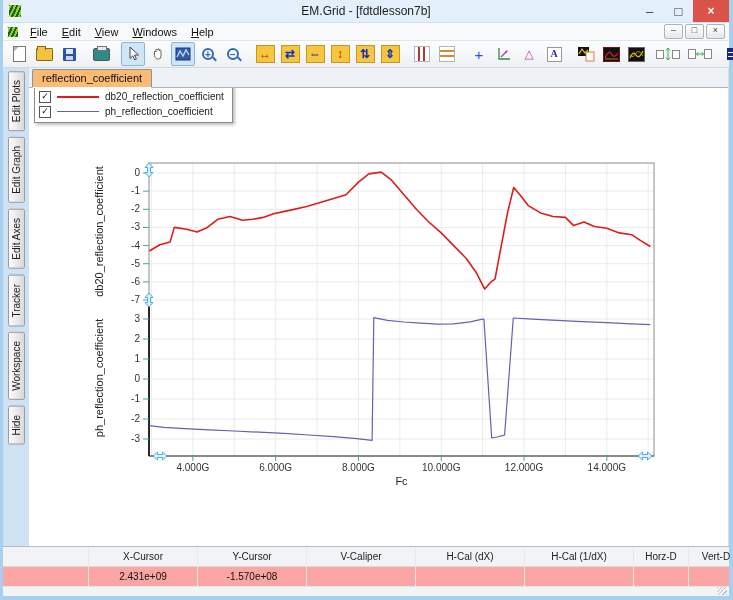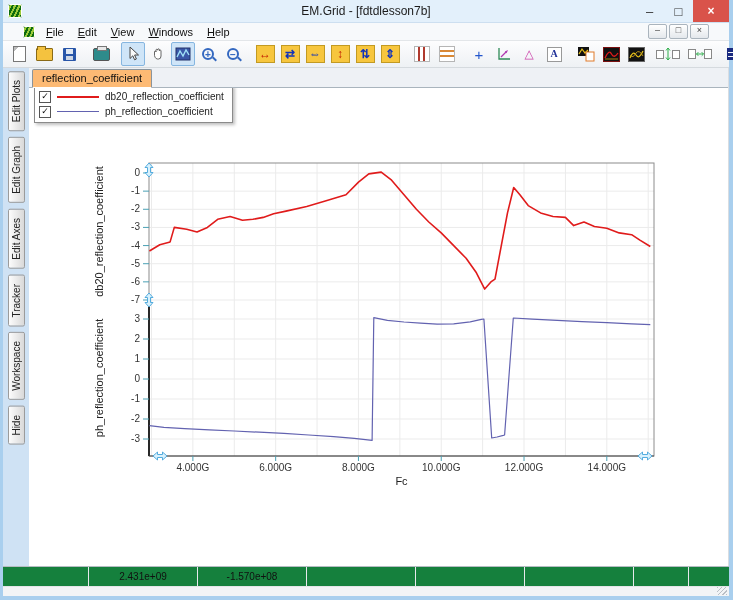--- a/index.html
+++ b/index.html
@@ -7,21 +7,21 @@
     background:#eef2f7;border-left:3px solid #a9cfee;border-right:4px solid #a9cfee;border-bottom:4px solid #a9cfee;position:relative;}
   
   .titlebar{height:22px;background:#e3f0fb;display:flex;align-items:center;padding-left:5px;position:relative;flex:none;border-bottom:1px solid #cddff0;}
   .applogo{width:14px;height:14px;border-radius:2px;flex:none;
     background:repeating-linear-gradient(115deg,#0e6b0e 0 2px,#9ccb3b 2px 4px);box-shadow:0 0 0 1px #ffffff inset;}
   .title{position:absolute;left:0;right:0;text-align:center;font-size:12px;color:#1b1b1b;pointer-events:none;}
   .winbtns{margin-left:auto;display:flex;z-index:1;height:100%;}
   .wbtn{width:29px;height:100%;display:flex;align-items:center;justify-content:center;font-size:13px;color:#333;}
   .wbtn.close{width:36px;background:#d9534a;color:#fff;font-size:12px;font-weight:bold;}
   
-  .menubar{height:17px;background:#f7f9fb;display:flex;align-items:center;font-size:11px;padding:0 20px;flex:none;border-bottom:1px solid #e3e6e9;}
+  .menubar{height:17px;background:#f7f9fb;display:flex;align-items:center;font-size:11px;padding:0 4px;flex:none;border-bottom:1px solid #e3e6e9;}
   .menubar .applogo{width:12px;height:12px;margin-right:4px;}
   .menu-item{display:inline-block;padding:1px 7px;color:#111;}
   .menu-item::first-letter{text-decoration:underline;}
   .mdibtns{margin-left:auto;display:flex;gap:2px;}
   .mdibtn{width:17px;height:13px;border:1px solid #aab4bd;background:linear-gradient(#ffffff,#e4e8ec);
     font-size:9px;line-height:11px;text-align:center;color:#444;border-radius:2px;}
   
   .toolbar{height:26px;display:flex;align-items:center;background:linear-gradient(#fdfdfe,#eef1f4);padding-left:4px;gap:1px;flex:none;border-bottom:1px solid #d5dade;}
   .tbtn{width:22px;height:22px;display:flex;align-items:center;justify-content:center;border:1px solid transparent;border-radius:2px;flex:none;}
   .tbtn.pressed{background:#cfe5f8;border-color:#86b6e0;}
@@ -59,21 +59,21 @@
   .plot-region{flex:1;position:relative;overflow:hidden;}
   svg.chart{position:absolute;left:0;top:0;}
   .legend{position:absolute;left:5px;top:-3px;background:#fff;border:1px solid #8a8a8a;box-shadow:2px 2px 3px rgba(0,0,0,.25);padding:3px 8px 3px 4px;z-index:2;}
   .lrow{display:flex;align-items:center;height:15px;gap:6px;font-size:10px;color:#222;white-space:nowrap;}
   .cb{width:10px;height:10px;border:1px solid #555;background:#fff;font-size:9px;line-height:9px;text-align:center;color:#111;flex:none;}
   .lline{width:42px;height:0;border-top:2px solid #000;flex:none;}
   
   .status-table{flex:none;border-top:1px solid #b5bcc2;background:#fcfcfc;font-size:10px;}
   .strow{display:flex;height:19px;align-items:center;}
   .strow.head{background:#f1f3f5;border-bottom:1px solid #d8dcdf;color:#222;}
-  .strow.vals{background:#15803d;border-bottom:1px solid #e2e5e8;color:#111;}
+  .strow.vals{background:#fca5a5;border-bottom:1px solid #e2e5e8;color:#111;}
   .stspacer{width:85px;align-self:stretch;border-right:1px solid #e6e9ec;flex:none;}
   .stcell{width:108px;text-align:center;align-self:stretch;line-height:19px;border-right:1px solid #e6e9ec;flex:none;overflow:hidden;}
   .stcell.narrow{width:54px;}
   .stcell:last-child{border-right:none;}
   .bottombar{height:9px;background:#f2f4f6;flex:none;position:relative;}
   .grip{position:absolute;right:2px;bottom:1px;width:10px;height:8px;
     background:repeating-linear-gradient(135deg,#b9bfc6 0 1px,transparent 1px 3px);}
 </style>
 </head>
 <body>
@@ -344,20 +344,30 @@
             <path d="M 120 75 L 116 79.5 L 118.5 79.5 L 118.5 84.5 L 116 84.5 L 120 89 L 124 84.5 L 121.5 84.5 L 121.5 79.5 L 124 79.5 Z" fill="#d8f1fd" stroke="#44a4da" stroke-width="0.9"></path>
             <path d="M 120 205 L 116 209.5 L 118.5 209.5 L 118.5 214.5 L 116 214.5 L 120 219 L 124 214.5 L 121.5 214.5 L 121.5 209.5 L 124 209.5 Z" fill="#d8f1fd" stroke="#44a4da" stroke-width="0.9"></path>
             <path d="M 124 368 L 128.5 364 L 128.5 366.5 L 133.5 366.5 L 133.5 364 L 138 368 L 133.5 372 L 133.5 369.5 L 128.5 369.5 L 128.5 372 Z" fill="#d8f1fd" stroke="#44a4da" stroke-width="0.9"></path>
             <path d="M 609 368 L 613.5 364 L 613.5 366.5 L 618.5 366.5 L 618.5 364 L 623 368 L 618.5 372 L 618.5 369.5 L 613.5 369.5 L 613.5 372 Z" fill="#d8f1fd" stroke="#44a4da" stroke-width="0.9"></path>
           </svg>
       </div>
     </div>
   </div>
 
   <div class="status-table">
+    <div class="strow head">
+        <span class="stspacer"></span>
+        <span class="stcell">X-Cursor</span>
+        <span class="stcell">Y-Cursor</span>
+        <span class="stcell">V-Caliper</span>
+        <span class="stcell">H-Cal (dX)</span>
+        <span class="stcell">H-Cal (1/dX)</span>
+        <span class="stcell narrow">Horz-D</span>
+        <span class="stcell narrow">Vert-D</span>
+      </div>
     <div class="strow vals">
         <span class="stspacer"></span>
         <span class="stcell">2.431e+09</span>
         <span class="stcell">-1.570e+08</span>
         <span class="stcell"></span>
         <span class="stcell"></span>
         <span class="stcell"></span>
         <span class="stcell narrow"></span>
         <span class="stcell narrow"></span>
       </div>

